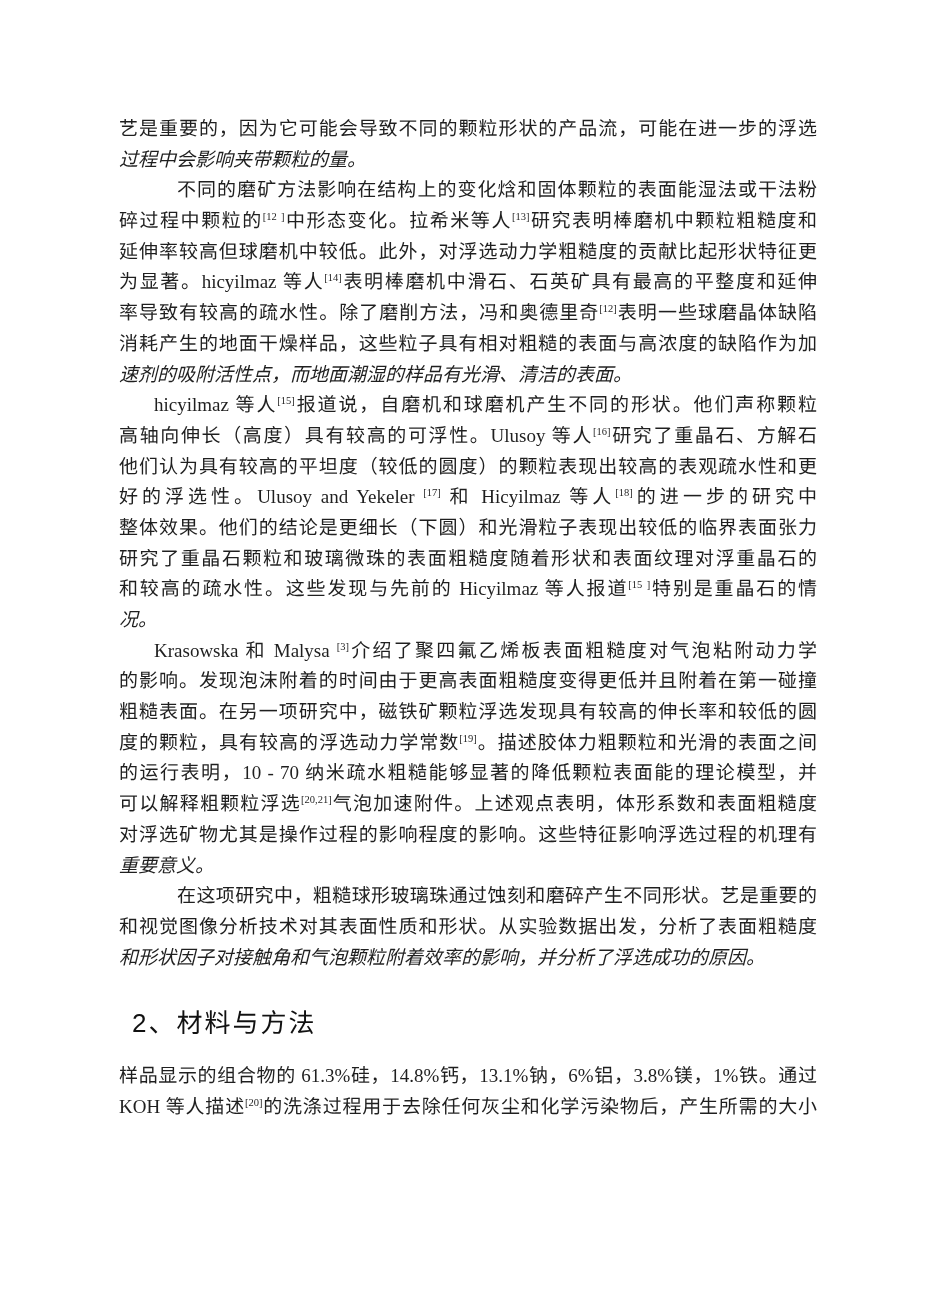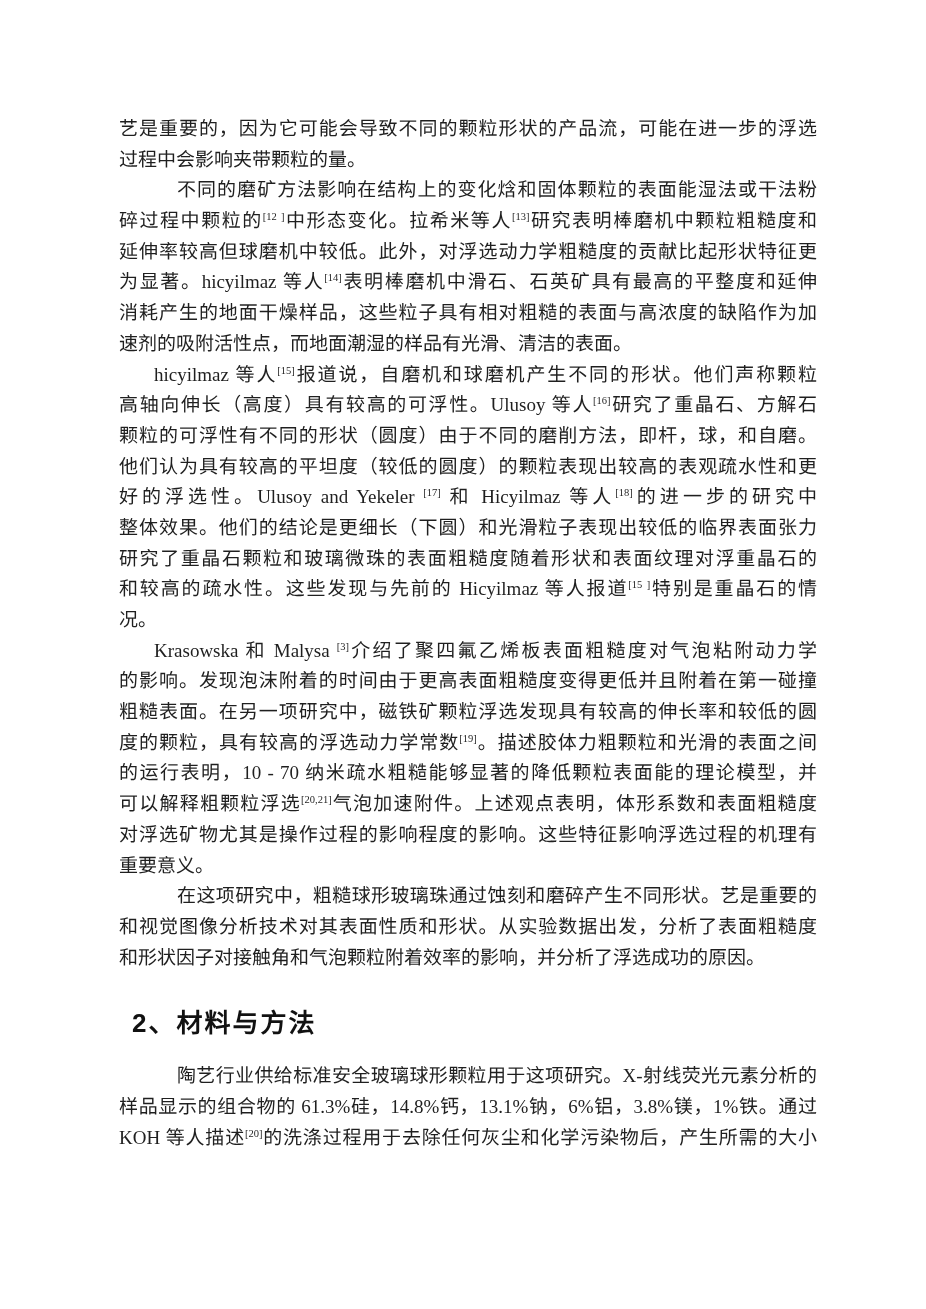--- a/index.html
+++ b/index.html
@@ -36,61 +36,62 @@
     line-height: 30.7px;
     font-size: 19px;
     text-align: justify;
     text-align-last: justify;
     text-justify: inter-character;
     overflow: hidden;
     white-space: normal;
   }
   .line.last {
     text-align-last: left;
+    font-style: italic;
   }
   .line.indent-cjk  { text-indent: 58px; }
   .line.indent-latin{ text-indent: 35px; }
   sup.ref {
     font-size: 10.5px;
     line-height: 0;
     vertical-align: super;
     letter-spacing: 0;
     white-space: pre;
   }
   .heading {
     margin: 32px 0 20px 13px;
     font-family: "Liberation Sans", "DejaVu Sans", sans-serif;
-    font-weight: bold;
+    font-weight: normal;
     font-size: 26px;
     line-height: 36px;
     letter-spacing: 2px;
     color: #111111;
   }
 </style>
 </head>
 <body>
 
 <div class="page">
   <div class="doc">
       <div class="paragraph">
         <div class="line">艺是重要的，因为它可能会导致不同的颗粒形状的产品流，可能在进一步的浮选</div>
         <div class="line last">过程中会影响夹带颗粒的量。</div>
       </div>
       <div class="paragraph">
         <div class="line indent-cjk">不同的磨矿方法影响在结构上的变化焓和固体颗粒的表面能湿法或干法粉</div>
         <div class="line">碎过程中颗粒的<sup class="ref">[12 ]</sup>中形态变化。拉希米等人<sup class="ref">[13]</sup>研究表明棒磨机中颗粒粗糙度和</div>
         <div class="line">延伸率较高但球磨机中较低。此外，对浮选动力学粗糙度的贡献比起形状特征更</div>
         <div class="line">为显著。hicyilmaz 等人<sup class="ref">[14]</sup>表明棒磨机中滑石、石英矿具有最高的平整度和延伸</div>
+        <div class="line">率导致有较高的疏水性。除了磨削方法，冯和奥德里奇<sup class="ref">[12]</sup>表明一些球磨晶体缺陷</div>
         <div class="line">消耗产生的地面干燥样品，这些粒子具有相对粗糙的表面与高浓度的缺陷作为加</div>
         <div class="line last">速剂的吸附活性点，而地面潮湿的样品有光滑、清洁的表面。</div>
       </div>
       <div class="paragraph">
         <div class="line indent-latin">hicyilmaz 等人<sup class="ref">[15]</sup>报道说，自磨机和球磨机产生不同的形状。他们声称颗粒</div>
         <div class="line">高轴向伸长（高度）具有较高的可浮性。Ulusoy 等人<sup class="ref">[16]</sup>研究了重晶石、方解石</div>
-        <div class="line">颗粒的可浮性有不同的形状（圆度）由于不同的磨削方法，即杆，球，和自磨。</div>
         <div class="line">他们认为具有较高的平坦度（较低的圆度）的颗粒表现出较高的表观疏水性和更</div>
         <div class="line">好的浮选性。Ulusoy and Yekeler <sup class="ref">[17]</sup> 和 Hicyilmaz 等人<sup class="ref">[18]</sup>的进一步的研究中</div>
         <div class="line">整体效果。他们的结论是更细长（下圆）和光滑粒子表现出较低的临界表面张力</div>
         <div class="line">研究了重晶石颗粒和玻璃微珠的表面粗糙度随着形状和表面纹理对浮重晶石的</div>
         <div class="line">和较高的疏水性。这些发现与先前的 Hicyilmaz 等人报道<sup class="ref">[15 ]</sup>特别是重晶石的情</div>
         <div class="line last">况。</div>
       </div>
       <div class="paragraph">
         <div class="line indent-latin">Krasowska 和 Malysa <sup class="ref">[3]</sup>介绍了聚四氟乙烯板表面粗糙度对气泡粘附动力学</div>
         <div class="line">的影响。发现泡沫附着的时间由于更高表面粗糙度变得更低并且附着在第一碰撞</div>
@@ -101,18 +102,17 @@
         <div class="line">对浮选矿物尤其是操作过程的影响程度的影响。这些特征影响浮选过程的机理有</div>
         <div class="line last">重要意义。</div>
       </div>
       <div class="paragraph">
         <div class="line indent-cjk">在这项研究中，粗糙球形玻璃珠通过蚀刻和磨碎产生不同形状。艺是重要的</div>
         <div class="line">和视觉图像分析技术对其表面性质和形状。从实验数据出发，分析了表面粗糙度</div>
         <div class="line last">和形状因子对接触角和气泡颗粒附着效率的影响，并分析了浮选成功的原因。</div>
       </div>
       <div class="heading">2、材料与方法</div>
       <div class="paragraph">
-        <div class="line indent-cjk">陶艺行业供给标准安全玻璃球形颗粒用于这项研究。X-射线荧光元素分析的</div>
         <div class="line">样品显示的组合物的 61.3%硅，14.8%钙，13.1%钠，6%铝，3.8%镁，1%铁。通过</div>
         <div class="line">KOH 等人描述<sup class="ref">[20]</sup>的洗涤过程用于去除任何灰尘和化学污染物后，产生所需的大小</div>
       </div>
     </div>
 </div>
 
 </body></html>

